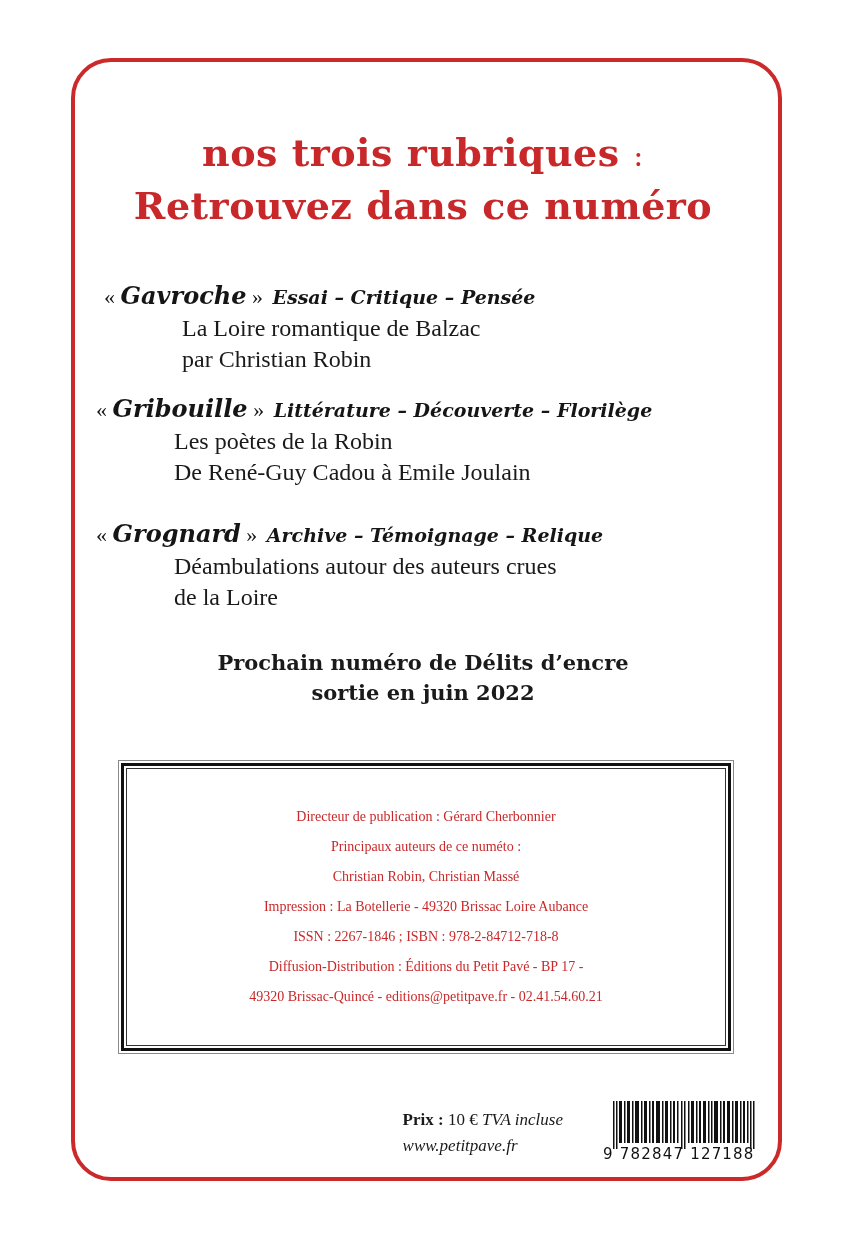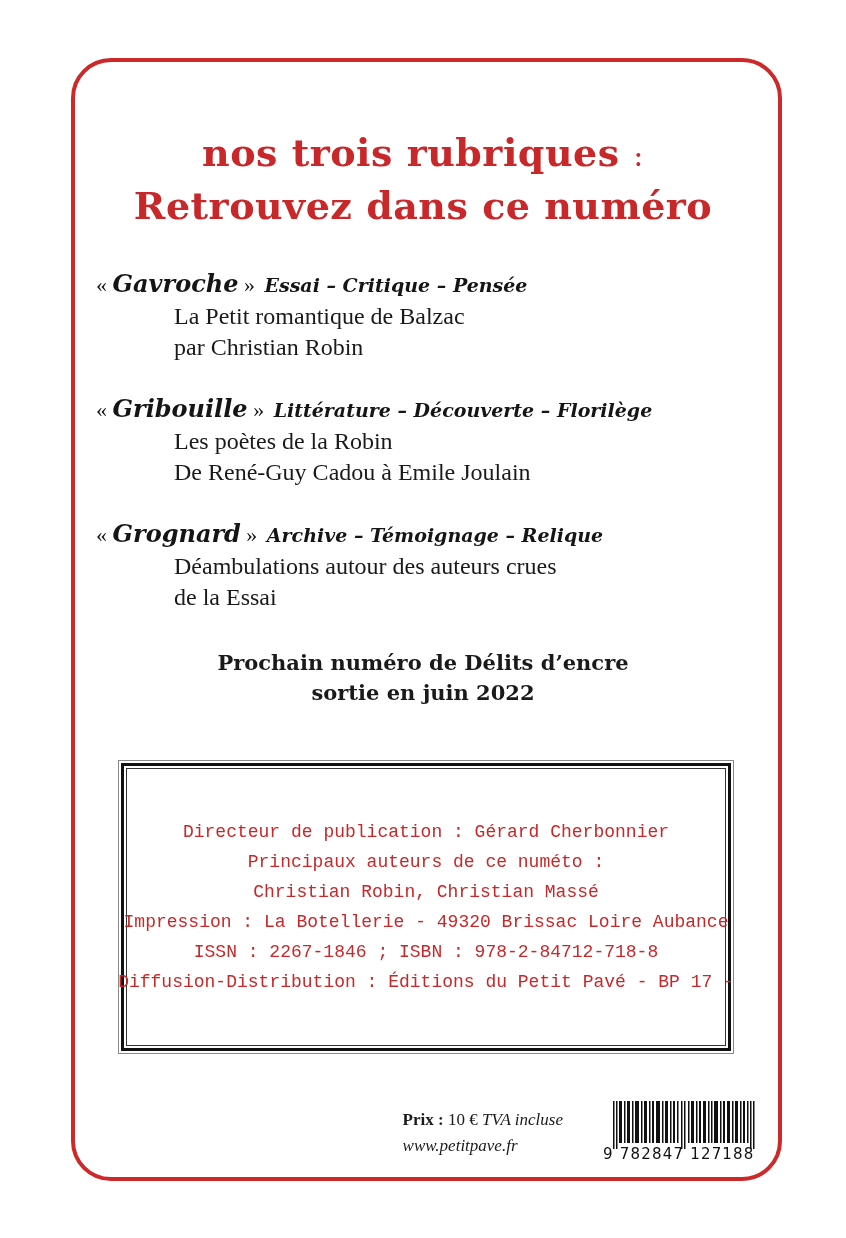--- a/index.html
+++ b/index.html
@@ -111,22 +111,22 @@
       height: 100%;
       border: 1px solid #333;
       box-sizing: border-box;
       display: flex;
       flex-direction: column;
       justify-content: center;
       align-items: center;
     }
     .credits-box .cline {
       color: #c8282a;
-      font-family: Liberation Mono, monospace;
-      font-size: 18px;
+      font-family: Liberation Serif, serif;
+      font-size: 14px;
       line-height: 30px;
       text-align: center;
       white-space: nowrap;
     }
     .price {
       position: absolute;
       right: 283px;
       top: 1107px;
       text-align: left;
       font-family: "Liberation Serif", serif;
@@ -160,28 +160,28 @@
 </head>
 <body>
 
 <div class="frame"></div>
 
 <div class="title">
   <div><span>nos trois rubriques</span> <span class="colon">:</span></div>
   <div>Retrouvez dans ce numéro</div>
 </div>
 
-<div class="rubric" style="top:268px;">
+<div class="rubric" style="top:280px;margin-left:8px;">
   <div class="head">
     <span class="quote">«</span>
     <span class="name">Gavroche</span>
     <span class="quote">»</span>
     <span class="tags">Essai – Critique – Pensée</span>
   </div>
-  <div class="line">La Petit romantique de Balzac</div>
+  <div class="line">La Loire romantique de Balzac</div>
   <div class="line">par Christian Robin</div>
 </div>
 
 <div class="rubric" style="top:393px;">
   <div class="head">
     <span class="quote">«</span>
     <span class="name">Gribouille</span>
     <span class="quote">»</span>
     <span class="tags">Littérature – Découverte – Florilège</span>
   </div>
@@ -190,37 +190,38 @@
 </div>
 
 <div class="rubric" style="top:518px;">
   <div class="head">
     <span class="quote">«</span>
     <span class="name">Grognard</span>
     <span class="quote">»</span>
     <span class="tags">Archive – Témoignage – Relique</span>
   </div>
   <div class="line">Déambulations autour des auteurs crues</div>
-  <div class="line">de la Essai</div>
+  <div class="line">de la Loire</div>
 </div>
 
 <div class="next">
   <div>Prochain numéro de Délits d’encre</div>
   <div>sortie en juin 2022</div>
 </div>
 
 <div class="credits-box">
   <div class="b2">
     <div class="b3">
       <div class="cline">Directeur de publication : Gérard Cherbonnier</div>
       <div class="cline">Principaux auteurs de ce numéto :</div>
       <div class="cline">Christian Robin, Christian Massé</div>
       <div class="cline">Impression : La Botellerie - 49320 Brissac Loire Aubance</div>
       <div class="cline">ISSN : 2267-1846 ; ISBN : 978-2-84712-718-8</div>
       <div class="cline">Diffusion-Distribution : Éditions du Petit Pavé - BP 17 -</div>
+      <div class="cline">49320 Brissac-Quincé - editions@petitpave.fr - 02.41.54.60.21</div>
     </div>
   </div>
 </div>
 
 <div class="price">
   <div>
     <b>Prix :</b>
     <span>10 €</span>
     <i>TVA incluse</i>
   </div>

